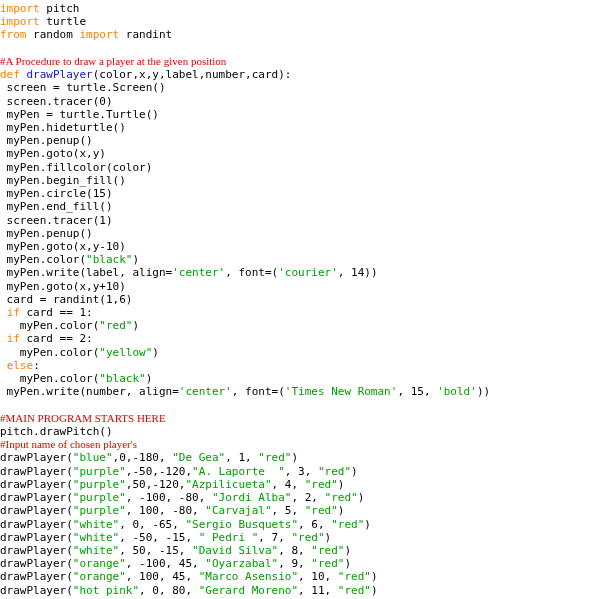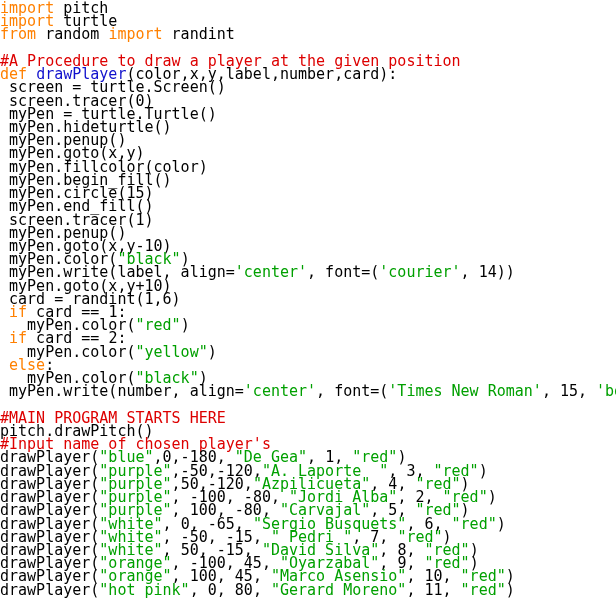--- a/index.html
+++ b/index.html
@@ -10,35 +10,35 @@
   }
   body {
     width: 616px;
     height: 599px;
     overflow: hidden;
     font-family: "DejaVu Sans Mono", "Liberation Mono", monospace;
   }
   #code-listing {
     position: relative;
     padding: 2px 0 0 0;
-    font-size: 15px;
+    font-size: 11px;
     line-height: 13.22px;
     white-space: pre;
     color: #000000;
     letter-spacing: 0px;
   }
   .code-line {
     white-space: pre;
     height: 13.22px;
     min-height: 13.22px;
   }
   .tok { white-space: pre; }
   .tok-plain   { color: #000000; }
   .tok-keyword { color: #ff8000; }
   .tok-func    { color: #1111cc; }
   .tok-string  { color: #00a000; }
-  .tok-comment { color: #dd0000; }
+  .tok-comment { color: #dd0000; font-family: Liberation Serif, serif; }
   .tok-number  { color: #000000; }
 </style>
 </head>
 <body>
 
 <div id="code-listing"><div class="code-line"><span class="tok tok-keyword">import</span><span class="tok tok-plain"> pitch</span></div><div class="code-line"><span class="tok tok-keyword">import</span><span class="tok tok-plain"> turtle</span></div><div class="code-line"><span class="tok tok-keyword">from</span><span class="tok tok-plain"> random </span><span class="tok tok-keyword">import</span><span class="tok tok-plain"> randint</span></div><div class="code-line">&nbsp;</div><div class="code-line"><span class="tok tok-comment">#A Procedure to draw a player at the given position</span></div><div class="code-line"><span class="tok tok-keyword">def</span><span class="tok tok-plain"> </span><span class="tok tok-func">drawPlayer</span><span class="tok tok-plain">(color,x,y,label,number,card):</span></div><div class="code-line"><span class="tok tok-plain"> screen = turtle.Screen()</span></div><div class="code-line"><span class="tok tok-plain"> screen.tracer(0)</span></div><div class="code-line"><span class="tok tok-plain"> myPen = turtle.Turtle()</span></div><div class="code-line"><span class="tok tok-plain"> myPen.hideturtle()</span></div><div class="code-line"><span class="tok tok-plain"> myPen.penup()</span></div><div class="code-line"><span class="tok tok-plain"> myPen.goto(x,y)</span></div><div class="code-line"><span class="tok tok-plain"> myPen.fillcolor(color)</span></div><div class="code-line"><span class="tok tok-plain"> myPen.begin_fill()</span></div><div class="code-line"><span class="tok tok-plain"> myPen.circle(</span><span class="tok tok-number">15</span><span class="tok tok-plain">)</span></div><div class="code-line"><span class="tok tok-plain"> myPen.end_fill()</span></div><div class="code-line"><span class="tok tok-plain"> screen.tracer(</span><span class="tok tok-number">1</span><span class="tok tok-plain">)</span></div><div class="code-line"><span class="tok tok-plain"> myPen.penup()</span></div><div class="code-line"><span class="tok tok-plain"> myPen.goto(x,y-</span><span class="tok tok-number">10</span><span class="tok tok-plain">)</span></div><div class="code-line"><span class="tok tok-plain"> myPen.color(</span><span class="tok tok-string">"black"</span><span class="tok tok-plain">)</span></div><div class="code-line"><span class="tok tok-plain"> myPen.write(label, align=</span><span class="tok tok-string">'center'</span><span class="tok tok-plain">, font=(</span><span class="tok tok-string">'courier'</span><span class="tok tok-plain">, </span><span class="tok tok-number">14</span><span class="tok tok-plain">))</span></div><div class="code-line"><span class="tok tok-plain"> myPen.goto(x,y+</span><span class="tok tok-number">10</span><span class="tok tok-plain">)</span></div><div class="code-line"><span class="tok tok-plain"> card = randint(</span><span class="tok tok-number">1</span><span class="tok tok-plain">,</span><span class="tok tok-number">6</span><span class="tok tok-plain">)</span></div><div class="code-line"><span class="tok tok-plain"> </span><span class="tok tok-keyword">if</span><span class="tok tok-plain"> card == </span><span class="tok tok-number">1</span><span class="tok tok-plain">:</span></div><div class="code-line"><span class="tok tok-plain">   myPen.color(</span><span class="tok tok-string">"red"</span><span class="tok tok-plain">)</span></div><div class="code-line"><span class="tok tok-plain"> </span><span class="tok tok-keyword">if</span><span class="tok tok-plain"> card == </span><span class="tok tok-number">2</span><span class="tok tok-plain">:</span></div><div class="code-line"><span class="tok tok-plain">   myPen.color(</span><span class="tok tok-string">"yellow"</span><span class="tok tok-plain">)</span></div><div class="code-line"><span class="tok tok-plain"> </span><span class="tok tok-keyword">else</span><span class="tok tok-plain">:</span></div><div class="code-line"><span class="tok tok-plain">   myPen.color(</span><span class="tok tok-string">"black"</span><span class="tok tok-plain">)</span></div><div class="code-line"><span class="tok tok-plain"> myPen.write(number, align=</span><span class="tok tok-string">'center'</span><span class="tok tok-plain">, font=(</span><span class="tok tok-string">'Times New Roman'</span><span class="tok tok-plain">, </span><span class="tok tok-number">15</span><span class="tok tok-plain">, </span><span class="tok tok-string">'bold'</span><span class="tok tok-plain">))</span></div><div class="code-line">&nbsp;</div><div class="code-line"><span class="tok tok-comment">#MAIN PROGRAM STARTS HERE</span></div><div class="code-line"><span class="tok tok-plain">pitch.drawPitch()</span></div><div class="code-line"><span class="tok tok-comment">#Input name of chosen player's</span></div><div class="code-line"><span class="tok tok-plain">drawPlayer(</span><span class="tok tok-string">"blue"</span><span class="tok tok-plain">,</span><span class="tok tok-number">0</span><span class="tok tok-plain">,-</span><span class="tok tok-number">180</span><span class="tok tok-plain">, </span><span class="tok tok-string">"De Gea"</span><span class="tok tok-plain">, </span><span class="tok tok-number">1</span><span class="tok tok-plain">, </span><span class="tok tok-string">"red"</span><span class="tok tok-plain">)</span></div><div class="code-line"><span class="tok tok-plain">drawPlayer(</span><span class="tok tok-string">"purple"</span><span class="tok tok-plain">,-</span><span class="tok tok-number">50</span><span class="tok tok-plain">,-</span><span class="tok tok-number">120</span><span class="tok tok-plain">,</span><span class="tok tok-string">"A. Laporte  "</span><span class="tok tok-plain">, </span><span class="tok tok-number">3</span><span class="tok tok-plain">, </span><span class="tok tok-string">"red"</span><span class="tok tok-plain">)</span></div><div class="code-line"><span class="tok tok-plain">drawPlayer(</span><span class="tok tok-string">"purple"</span><span class="tok tok-plain">,</span><span class="tok tok-number">50</span><span class="tok tok-plain">,-</span><span class="tok tok-number">120</span><span class="tok tok-plain">,</span><span class="tok tok-string">"Azpilicueta"</span><span class="tok tok-plain">, </span><span class="tok tok-number">4</span><span class="tok tok-plain">, </span><span class="tok tok-string">"red"</span><span class="tok tok-plain">)</span></div><div class="code-line"><span class="tok tok-plain">drawPlayer(</span><span class="tok tok-string">"purple"</span><span class="tok tok-plain">, -</span><span class="tok tok-number">100</span><span class="tok tok-plain">, -</span><span class="tok tok-number">80</span><span class="tok tok-plain">, </span><span class="tok tok-string">"Jordi Alba"</span><span class="tok tok-plain">, </span><span class="tok tok-number">2</span><span class="tok tok-plain">, </span><span class="tok tok-string">"red"</span><span class="tok tok-plain">)</span></div><div class="code-line"><span class="tok tok-plain">drawPlayer(</span><span class="tok tok-string">"purple"</span><span class="tok tok-plain">, </span><span class="tok tok-number">100</span><span class="tok tok-plain">, -</span><span class="tok tok-number">80</span><span class="tok tok-plain">, </span><span class="tok tok-string">"Carvajal"</span><span class="tok tok-plain">, </span><span class="tok tok-number">5</span><span class="tok tok-plain">, </span><span class="tok tok-string">"red"</span><span class="tok tok-plain">)</span></div><div class="code-line"><span class="tok tok-plain">drawPlayer(</span><span class="tok tok-string">"white"</span><span class="tok tok-plain">, </span><span class="tok tok-number">0</span><span class="tok tok-plain">, -</span><span class="tok tok-number">65</span><span class="tok tok-plain">, </span><span class="tok tok-string">"Sergio Busquets"</span><span class="tok tok-plain">, </span><span class="tok tok-number">6</span><span class="tok tok-plain">, </span><span class="tok tok-string">"red"</span><span class="tok tok-plain">)</span></div><div class="code-line"><span class="tok tok-plain">drawPlayer(</span><span class="tok tok-string">"white"</span><span class="tok tok-plain">, -</span><span class="tok tok-number">50</span><span class="tok tok-plain">, -</span><span class="tok tok-number">15</span><span class="tok tok-plain">, </span><span class="tok tok-string">" Pedri "</span><span class="tok tok-plain">, </span><span class="tok tok-number">7</span><span class="tok tok-plain">, </span><span class="tok tok-string">"red"</span><span class="tok tok-plain">)</span></div><div class="code-line"><span class="tok tok-plain">drawPlayer(</span><span class="tok tok-string">"white"</span><span class="tok tok-plain">, </span><span class="tok tok-number">50</span><span class="tok tok-plain">, -</span><span class="tok tok-number">15</span><span class="tok tok-plain">, </span><span class="tok tok-string">"David Silva"</span><span class="tok tok-plain">, </span><span class="tok tok-number">8</span><span class="tok tok-plain">, </span><span class="tok tok-string">"red"</span><span class="tok tok-plain">)</span></div><div class="code-line"><span class="tok tok-plain">drawPlayer(</span><span class="tok tok-string">"orange"</span><span class="tok tok-plain">, -</span><span class="tok tok-number">100</span><span class="tok tok-plain">, </span><span class="tok tok-number">45</span><span class="tok tok-plain">, </span><span class="tok tok-string">"Oyarzabal"</span><span class="tok tok-plain">, </span><span class="tok tok-number">9</span><span class="tok tok-plain">, </span><span class="tok tok-string">"red"</span><span class="tok tok-plain">)</span></div><div class="code-line"><span class="tok tok-plain">drawPlayer(</span><span class="tok tok-string">"orange"</span><span class="tok tok-plain">, </span><span class="tok tok-number">100</span><span class="tok tok-plain">, </span><span class="tok tok-number">45</span><span class="tok tok-plain">, </span><span class="tok tok-string">"Marco Asensio"</span><span class="tok tok-plain">, </span><span class="tok tok-number">10</span><span class="tok tok-plain">, </span><span class="tok tok-string">"red"</span><span class="tok tok-plain">)</span></div><div class="code-line"><span class="tok tok-plain">drawPlayer(</span><span class="tok tok-string">"hot pink"</span><span class="tok tok-plain">, </span><span class="tok tok-number">0</span><span class="tok tok-plain">, </span><span class="tok tok-number">80</span><span class="tok tok-plain">, </span><span class="tok tok-string">"Gerard Moreno"</span><span class="tok tok-plain">, </span><span class="tok tok-number">11</span><span class="tok tok-plain">, </span><span class="tok tok-string">"red"</span><span class="tok tok-plain">)</span></div></div>
 
 </body></html>

